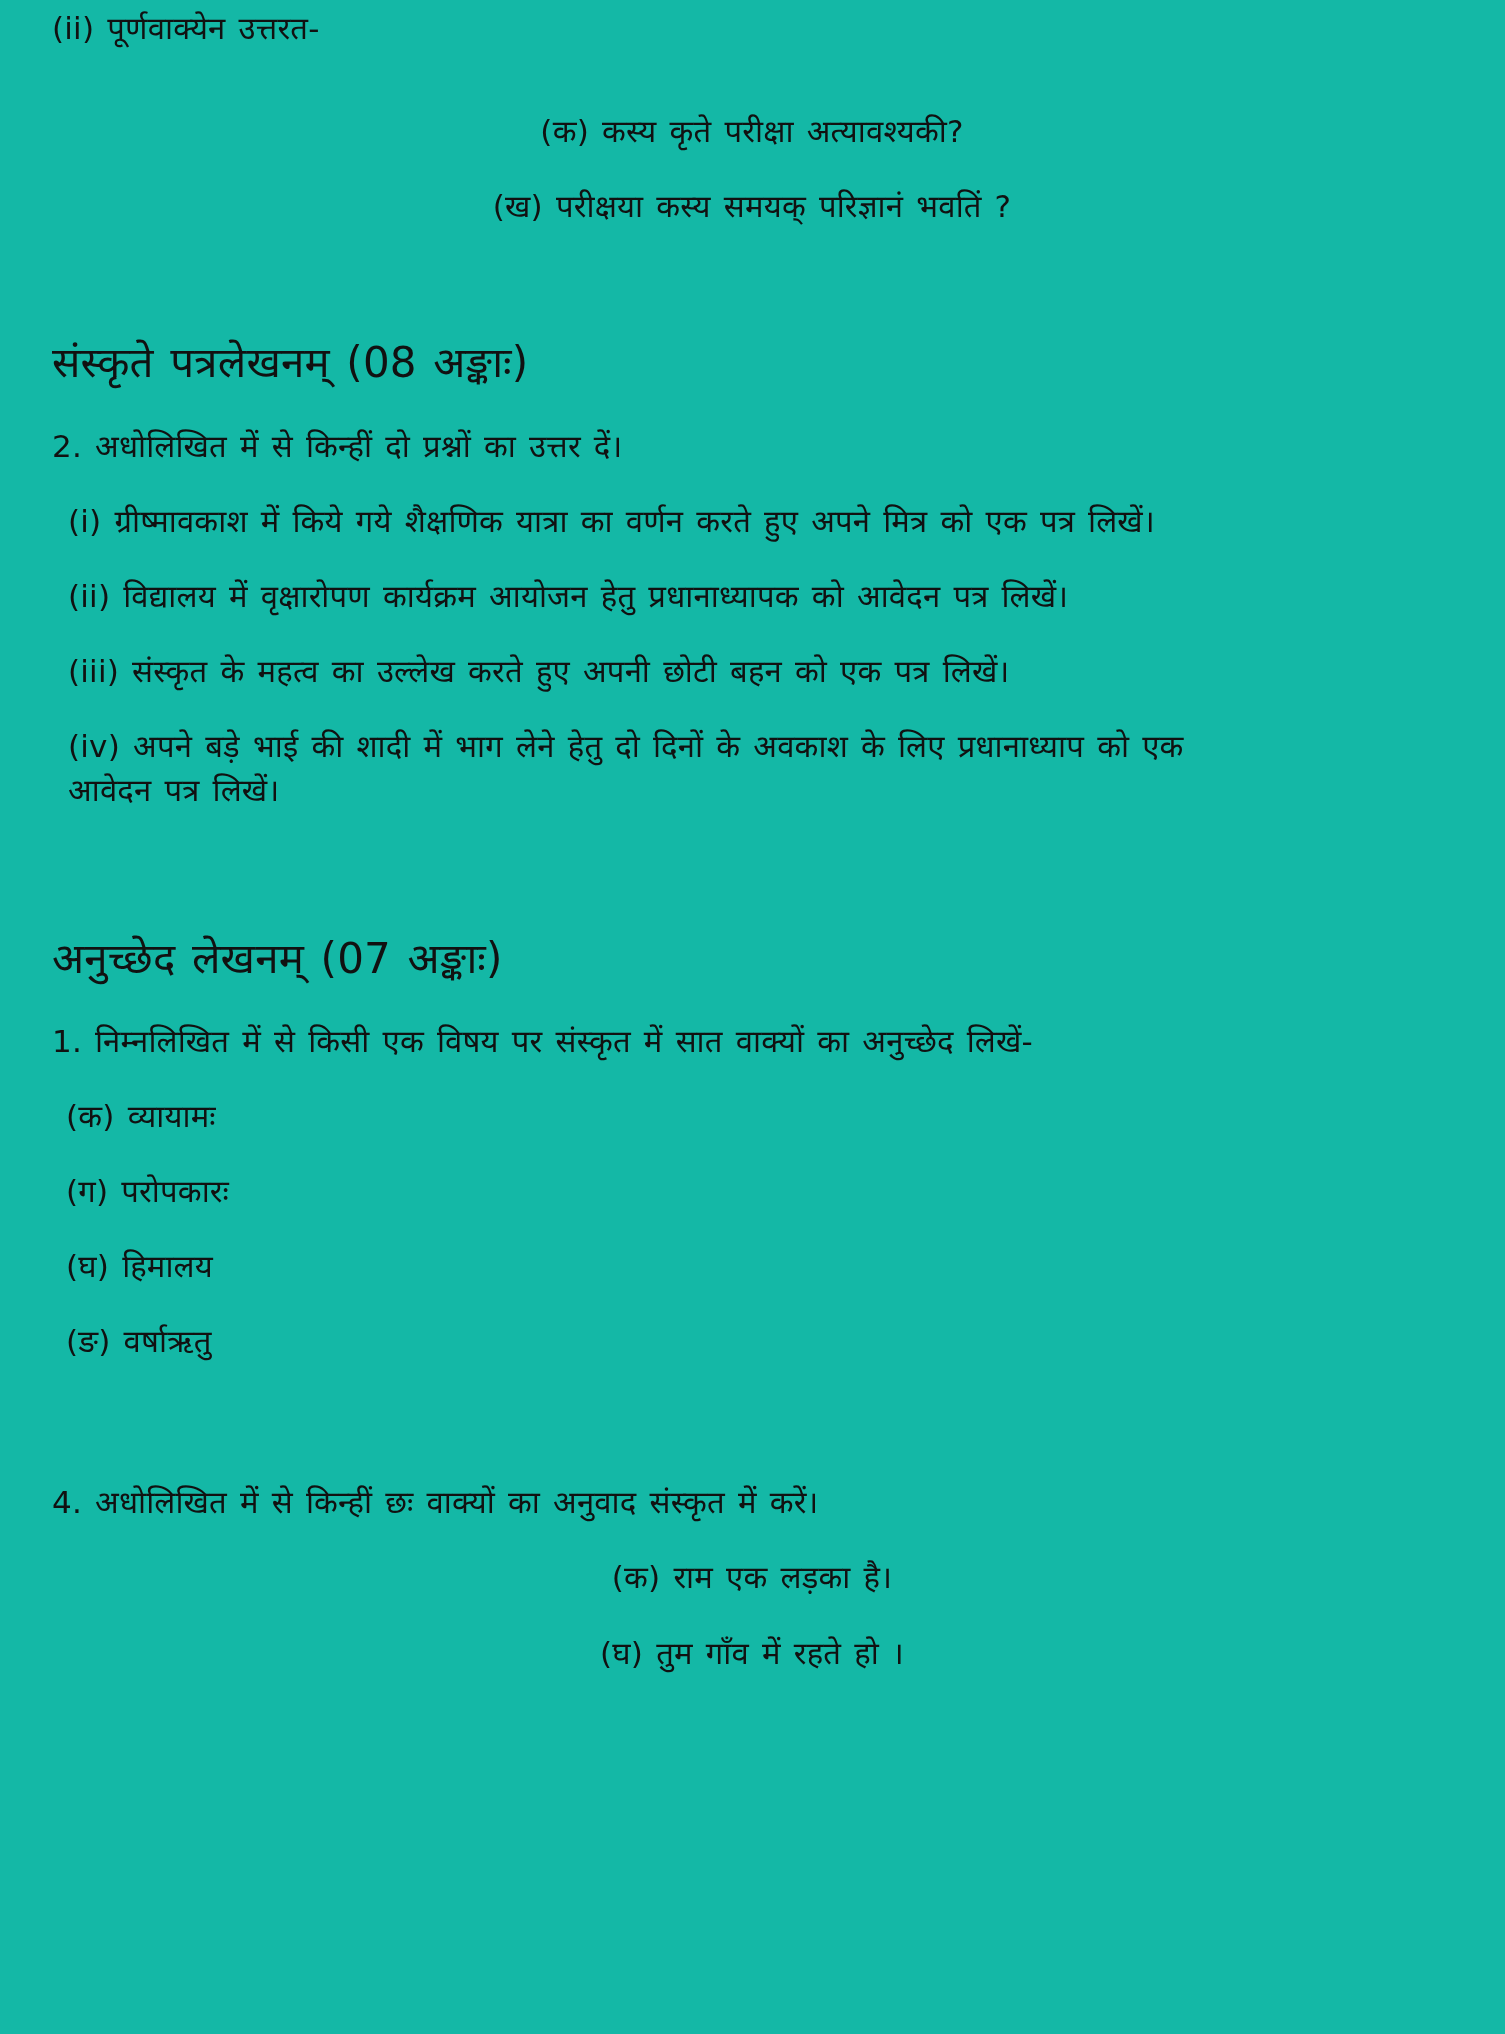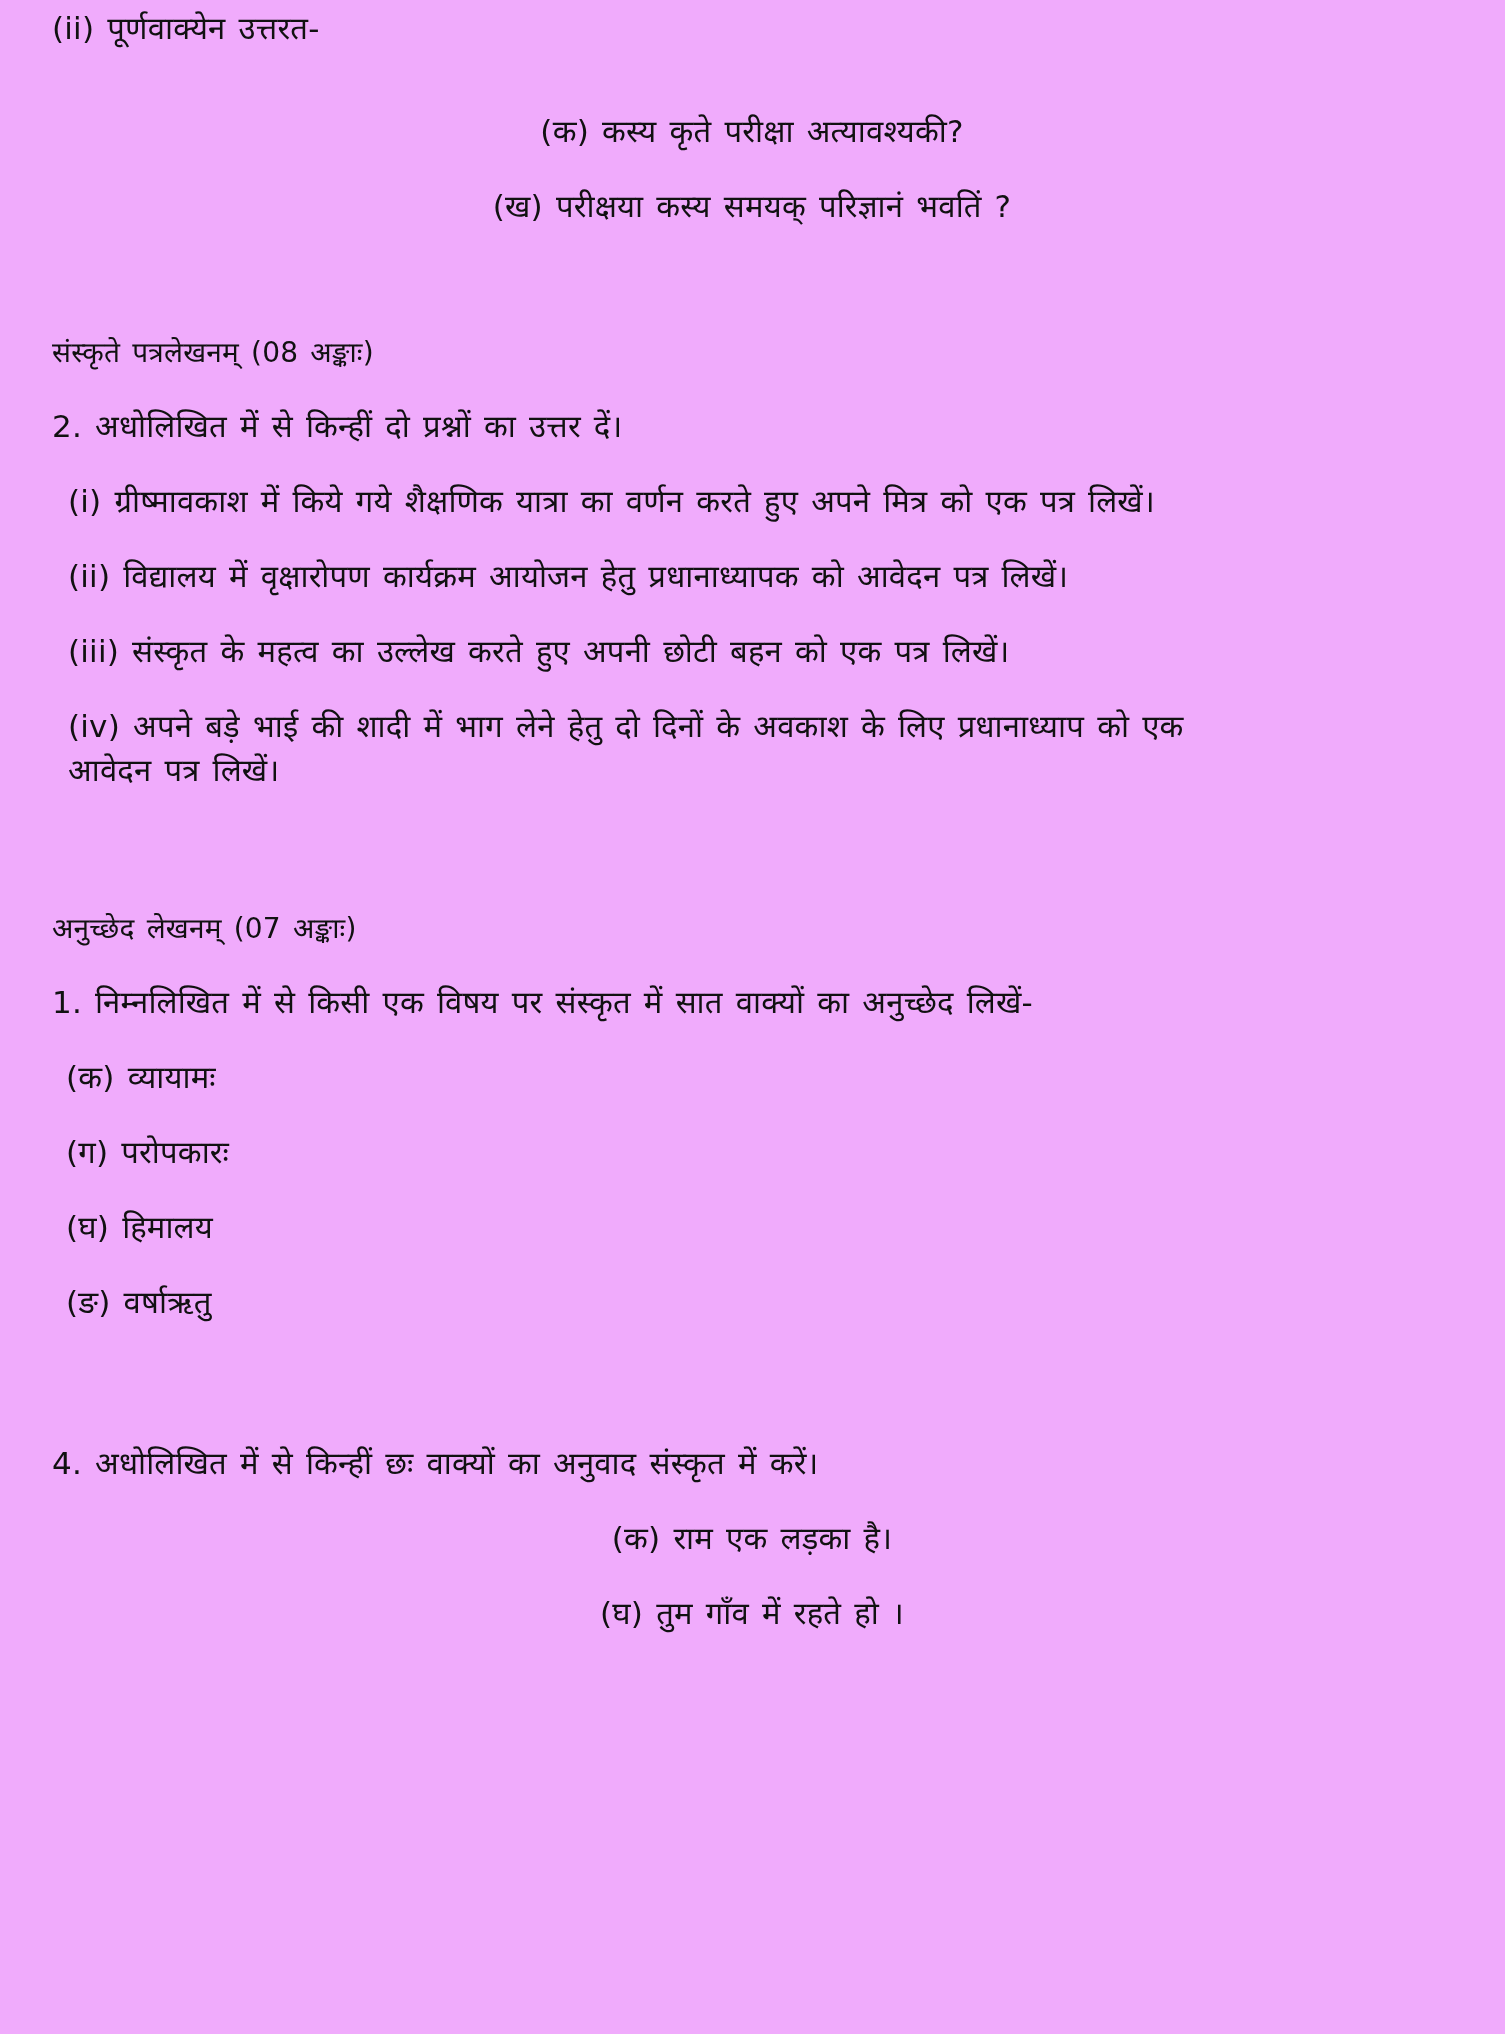--- a/index.html
+++ b/index.html
@@ -12,21 +12,21 @@
     width: 1505px;
     height: 2034px;
     font-family: "Liberation Serif", "DejaVu Serif", serif;
     color: #101010;
     overflow: hidden;
   }
   .page {
     position: relative;
     width: 1505px;
     height: 2034px;
-    background: #f0abfc;
+    background: #14b8a6;
     box-sizing: border-box;
     padding: 6px 60px 0 52px;
   }
   .doc-body {
     width: 1400px;
   }
   
   .line {
     font-family: "DejaVu Sans", "Liberation Sans", sans-serif;
     font-size: 31px;
@@ -42,21 +42,21 @@
   .sub-line {
     margin: 0 0 31px 0;
     text-align: center;
   }
   .wrap-line {
     margin: 0 0 31px 16px;
     max-width: 1130px;
   }
   .section-head {
     margin: 0 0 31px 0;
-    font-size: 28px;
+    font-size: 42px;
   }
   .opt-line {
     margin: 0 0 31px 0;
     padding-left: 14px;
   }
   
   .gap-lg { height: 74px; }
   .gap-sm { height: 28px; }
   .gap-xl { height: 86px; }
 </style>

